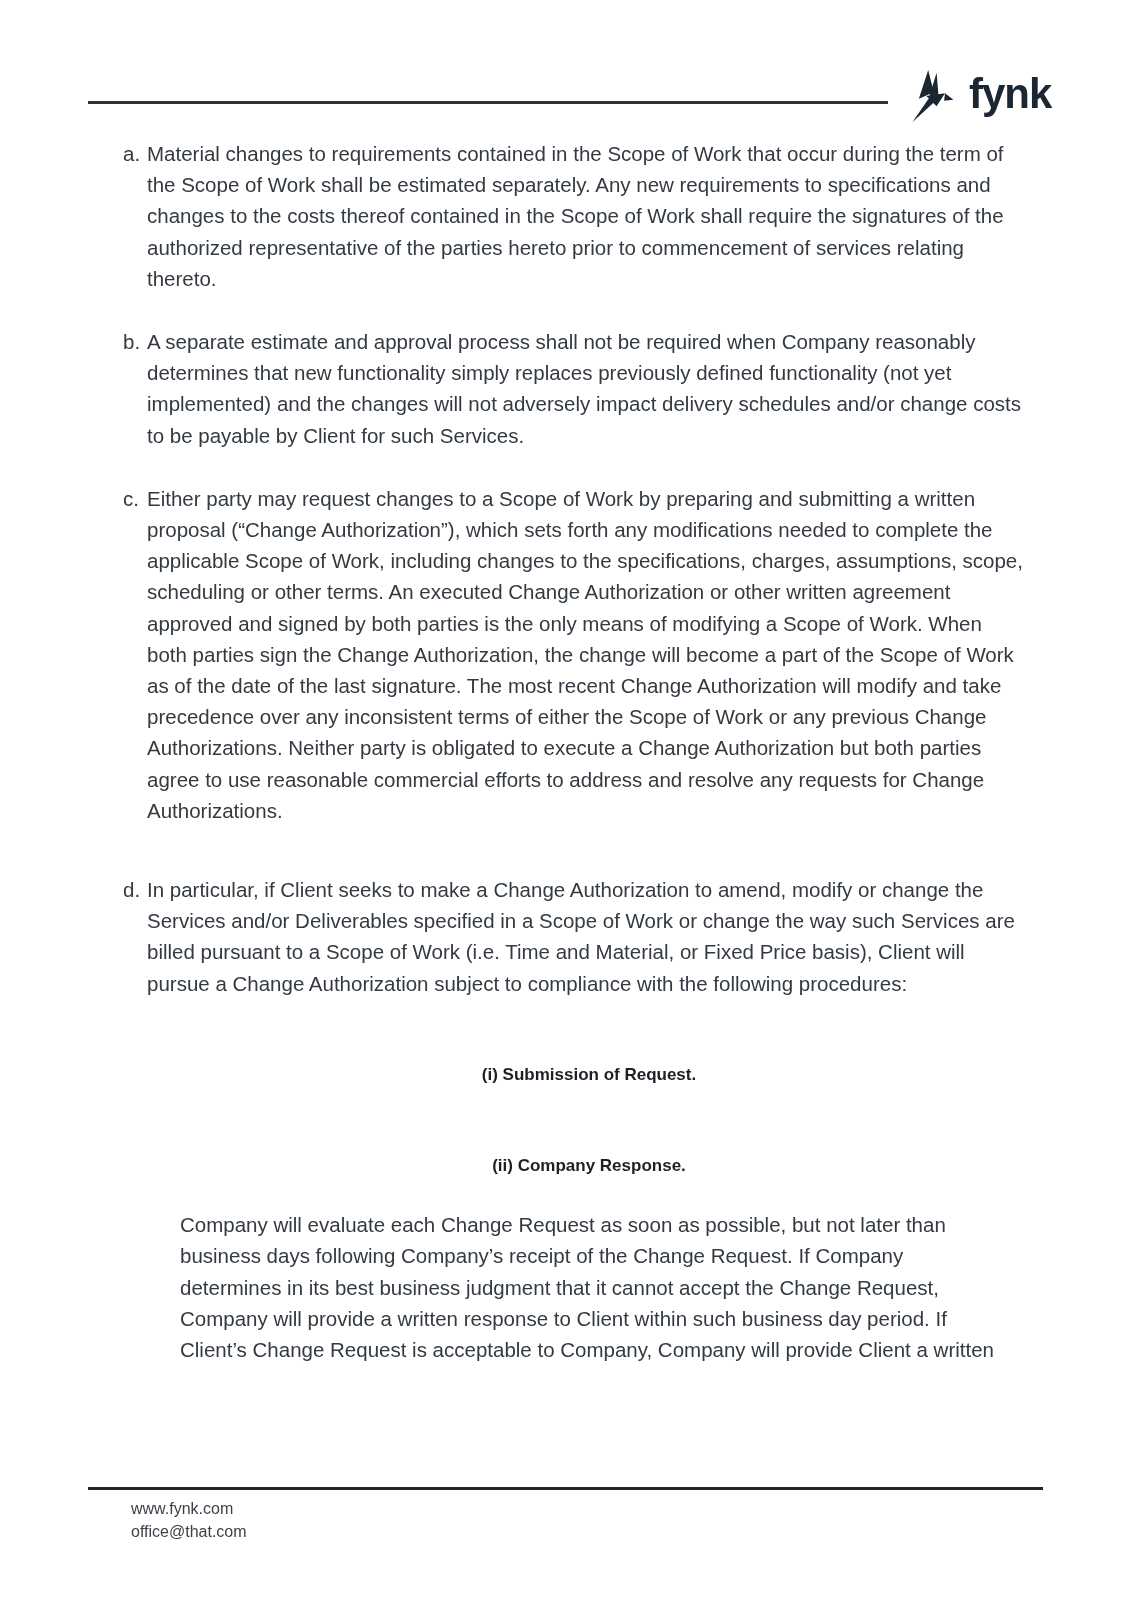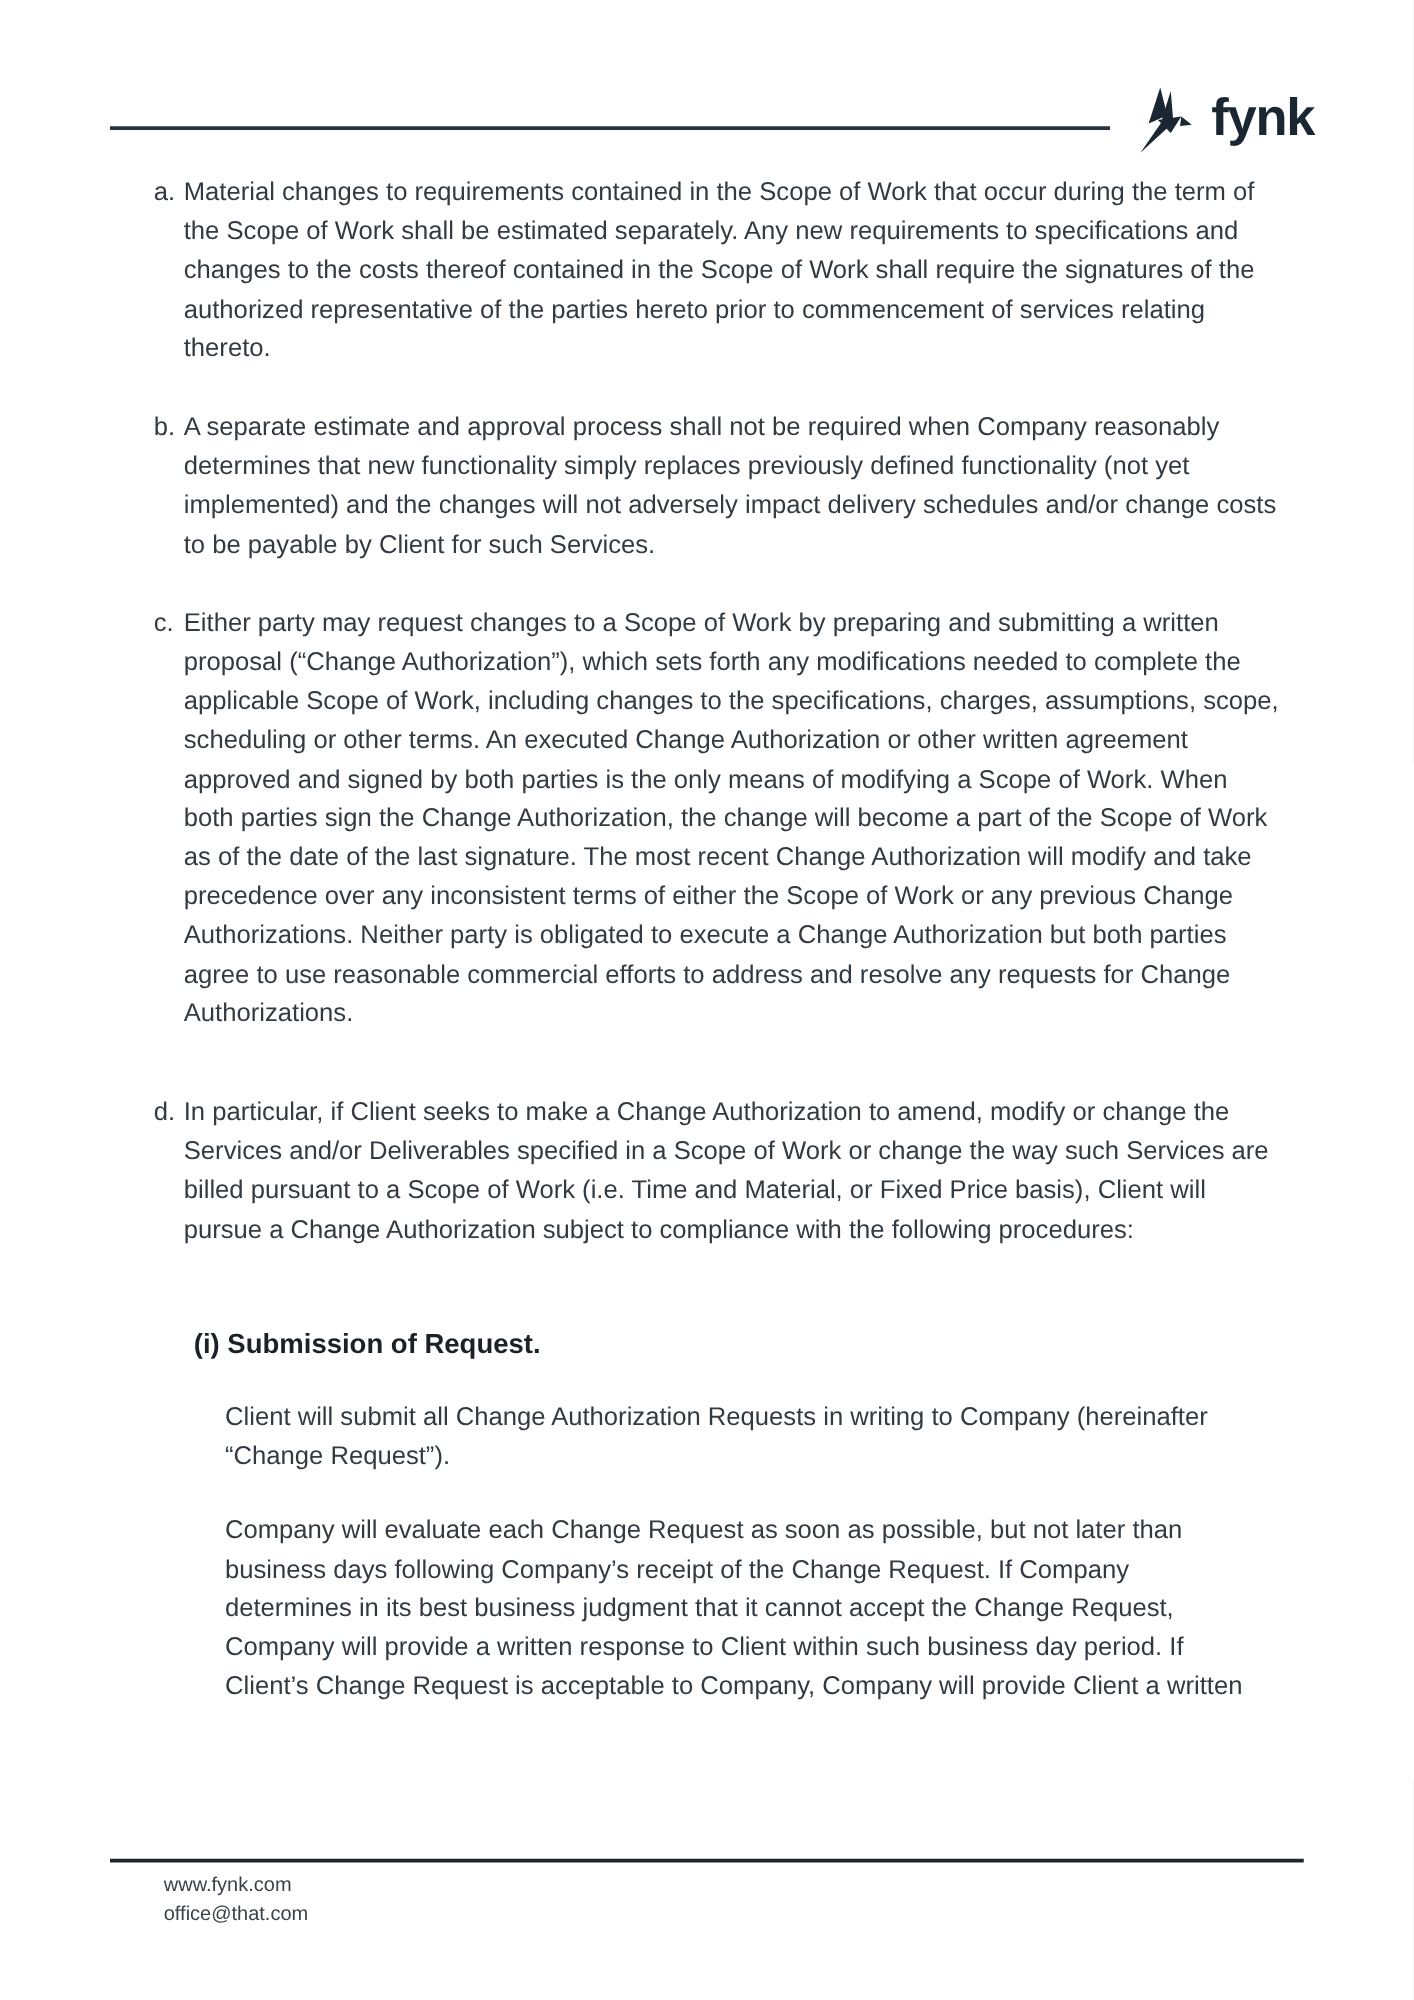--- a/index.html
+++ b/index.html
@@ -32,21 +32,21 @@
     position:absolute; left:123px; top:138px; width:900px;
     font-size:20.5px; line-height:31.2px;
   }
   .clause { display:flex; margin:0 0 32px 0; }
   .clause-marker { width:24px; flex:0 0 24px; }
   .clause-text { flex:1; max-width:876px; }
   .clause.gap-large { margin-bottom:48px; }
   .subsection { margin-left:32px; }
   .subsection-heading {
     font-weight:bold; color:#1c2127;
-    margin:60px 0 0 0; font-size:22px;
+    margin:60px 0 0 0; font-size:17px;text-align:center;
   }
   .subsection-body {
     margin:28px 0 0 25px; max-width:830px;
   }
   
   .footer-rule {
     position:absolute; left:88px; top:1487px;
     width:955px; height:3px; background:#20262e;
   }
   .footer-text {
@@ -91,24 +91,24 @@
       <span class="clause-text">Either party may request changes to a Scope of Work by preparing and submitting a written proposal (“Change Authorization”), which sets forth any modifications needed to complete the applicable Scope of Work, including changes to the specifications, charges, assumptions, scope, scheduling or other terms. An executed Change Authorization or other written agreement approved and signed by both parties is the only means of modifying a Scope of Work. When both parties sign the Change Authorization, the change will become a part of the Scope of Work as of the date of the last signature. The most recent Change Authorization will modify and take precedence over any inconsistent terms of either the Scope of Work or any previous Change Authorizations. Neither party is obligated to execute a Change Authorization but both parties agree to use reasonable commercial efforts to address and resolve any requests for Change Authorizations.</span>
     </div>
 
     <div class="clause">
       <span class="clause-marker">d.</span>
       <span class="clause-text">In particular, if Client seeks to make a Change Authorization to amend, modify or change the Services and/or Deliverables specified in a Scope of Work or change the way such Services are billed pursuant to a Scope of Work (i.e. Time and Material, or Fixed Price basis), Client will pursue a Change Authorization subject to compliance with the following procedures:</span>
     </div>
 
     <div class="subsection">
       <div class="subsection-heading">(i) Submission of Request.</div>
-      <div class="subsection-body">Client will submit all Change Authorization Requests in writing to Company (hereinafter “Change Request”).</div>
     </div>
 
     <div class="subsection">
+      <div class="subsection-heading">(ii) Company Response.</div>
       <div class="subsection-body">Company will evaluate each Change Request as soon as possible, but not later than business days following Company’s receipt of the Change Request. If Company determines in its best business judgment that it cannot accept the Change Request, Company will provide a written response to Client within such  business day period. If Client’s Change Request is acceptable to Company, Company will provide Client a written</div>
     </div>
 
   </div>
 
   <div class="footer-rule"></div>
   <div class="footer-text">
     <div>www.fynk.com</div>
     <div>office@that.com</div>
   </div>

